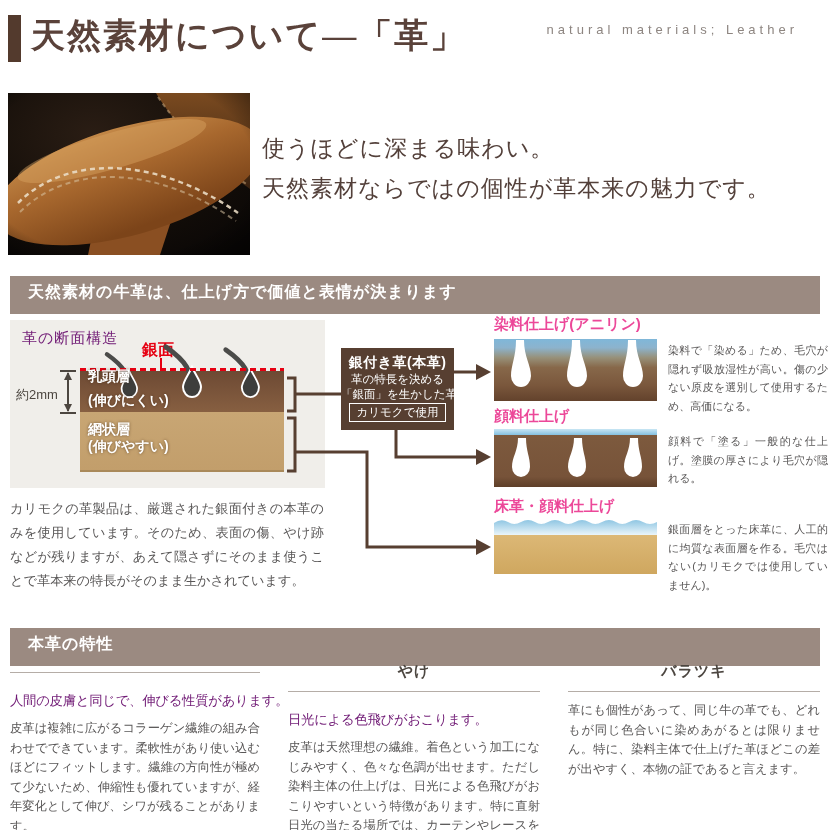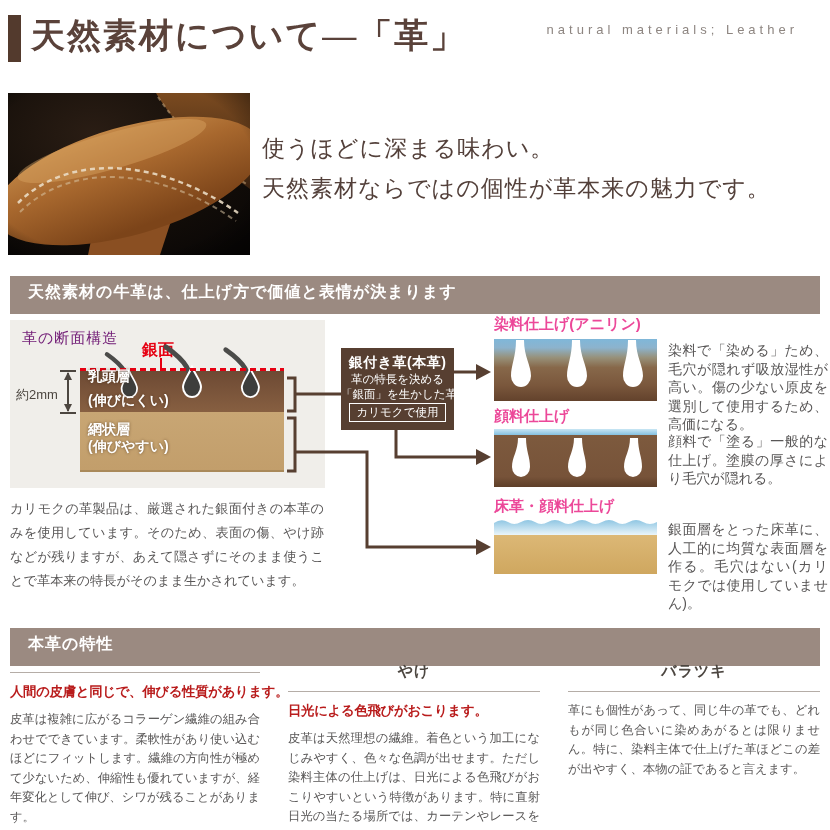--- a/index.html
+++ b/index.html
@@ -75,21 +75,21 @@
   .grain-box-line { font-size:11.5px; line-height:15px; white-space:nowrap; }
   .grain-box-tag {
     display:inline-block; border:1px solid #ffffff; font-size:11.5px;
     padding:1px 7px; margin-top:0; white-space:nowrap;
   }
 
   
   .finish-title { left:494px; font-size:15px; font-weight:bold; color:#ec4899; white-space:nowrap; }
   .finish-diagram { left:494px; }
   .finish-desc {
-    left:668px; width:160px; font-size:14px; line-height:18.5px;
+    left:668px; width:160px; font-size:11px; line-height:18.5px;
     color:#595757; word-break:break-all; text-align:justify;
   }
   .ft1 { top:315px; } .fd1 { top:339px; } .fx1 { top:341px; }
   .ft2 { top:407px; } .fd2 { top:429px; } .fx2 { top:432px; }
   .ft3 { top:497px; } .fd3 { top:517px; } .fx3 { top:520px; }
 
   .note-paragraph {
     left:10px; top:497px; width:314px; font-size:13.2px; line-height:24px;
     color:#595757; word-break:break-all; text-align:justify;
   }
@@ -97,21 +97,21 @@
   
   .char-col { top:662px; }
   .col1 { left:10px;  width:250px; }
   .col2 { left:288px; width:252px; }
   .col3 { left:568px; width:252px; }
   .char-heading {
     text-align:center; font-size:15px; font-weight:bold; color:#4c4640; letter-spacing:1px;
   }
   .char-rule { border:none; border-top:1px solid #b5ada7; margin:10px 0 0 0; }
   .char-lead {
-    margin-top:10px; font-size:13.4px; font-weight:bold; color:#b91c1c;
+    margin-top:19px; font-size:13.4px; font-weight:normal; color:#701a75;
     white-space:nowrap; letter-spacing:-0.3px;
   }
   .char-body {
     margin-top:9px; font-size:12.3px; line-height:19.5px; color:#595757;
     word-break:break-all; text-align:justify;
   }
 </style>
 </head>
 <body>
 

